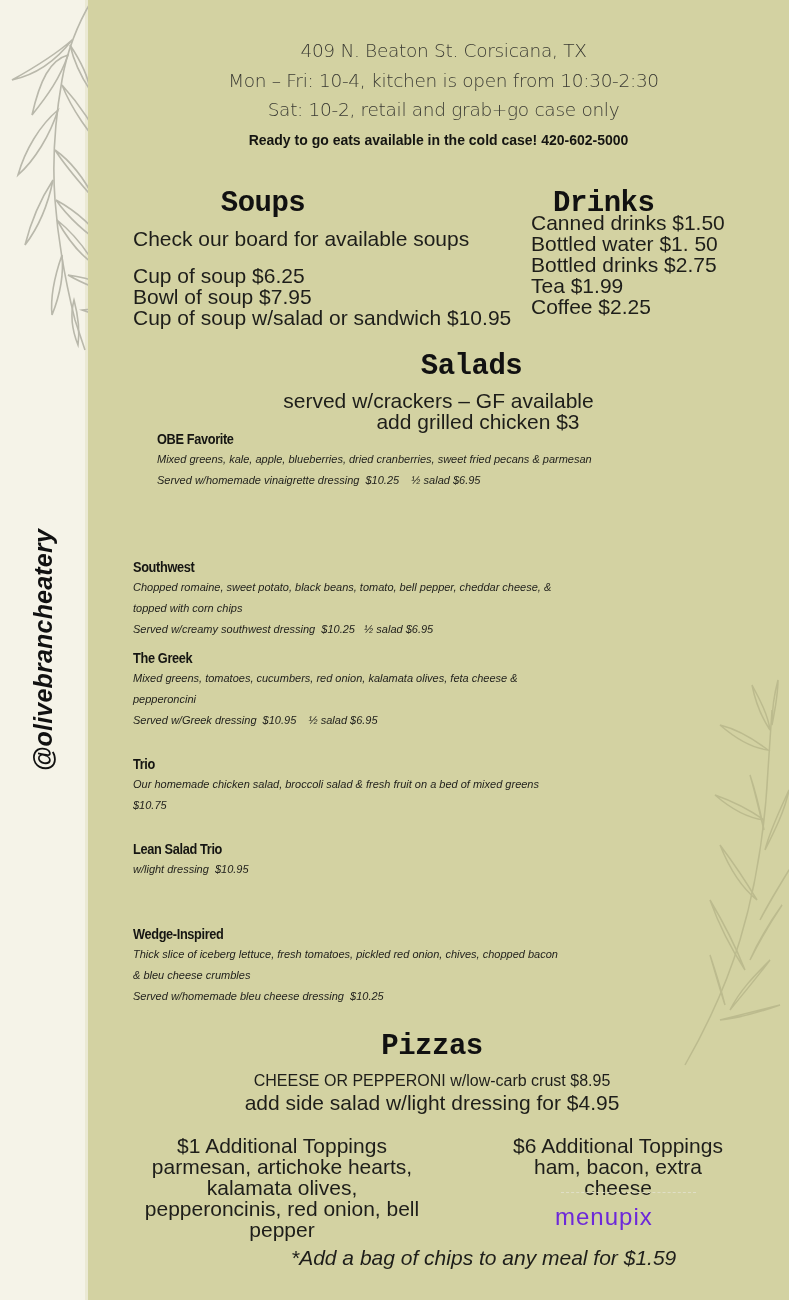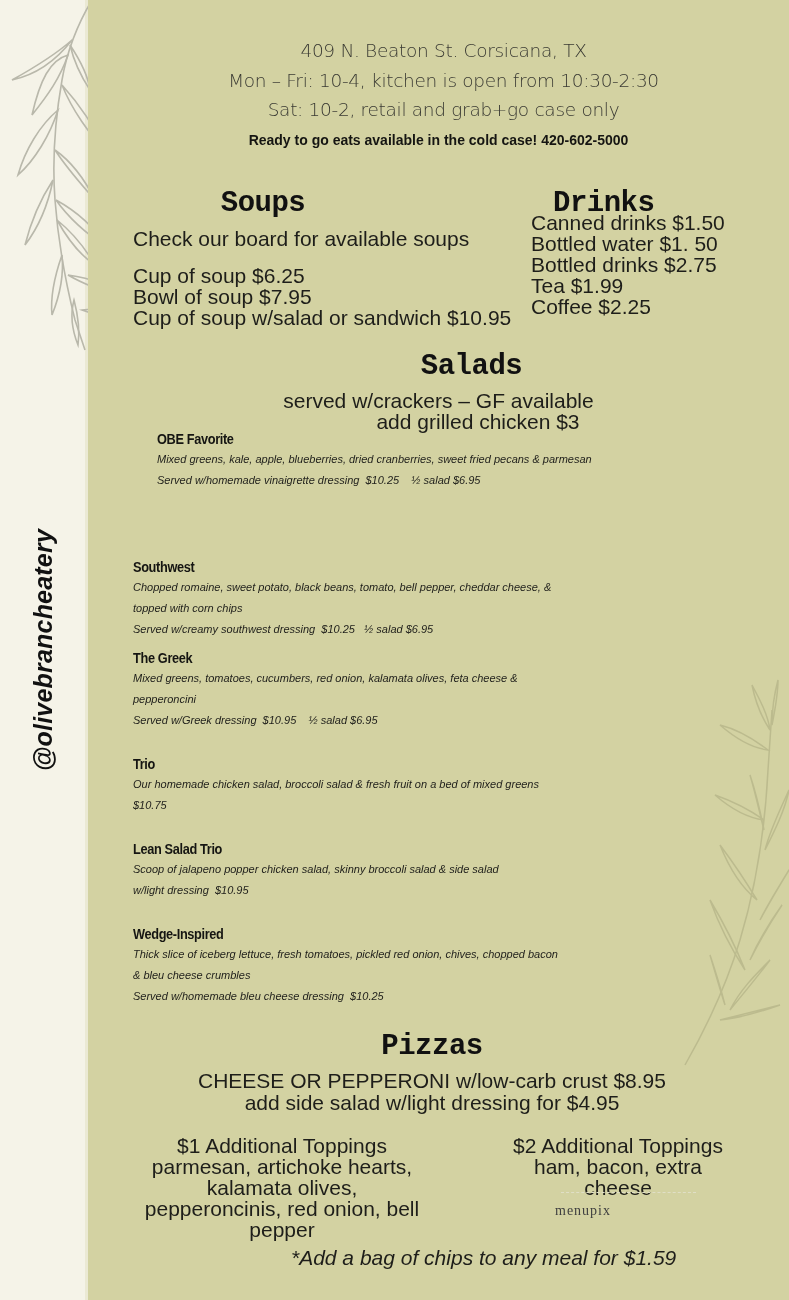--- a/index.html
+++ b/index.html
@@ -22,21 +22,21 @@
     .abs { position: absolute; }
     .center { text-align: center; }
     .hdr-line { font-family: "DejaVu Sans", sans-serif; font-weight: 300; font-size: 18.5px; color: #3a3a33; width: 701px; left: 93px; text-align: center; letter-spacing: -0.3px; }
     .hdr-bold { font-family: "Liberation Sans", sans-serif; font-weight: bold; font-size: 14px; color: #151512; width: 701px; left: 88px; text-align: center; }
     .sec-title { font-family: Liberation Mono, monospace; font-weight: 900; font-size: 29px; color: #111; letter-spacing: -0.5px; }
     .txt { font-family: "Liberation Sans", sans-serif; font-size: 21px; line-height: 21px; color: #1e1e1a; }
     .item-name { font-family: "Liberation Sans", sans-serif; font-weight: bold; font-size: 14.5px; color: #151512; letter-spacing: -0.4px; line-height: 20px; transform: scaleX(0.88); transform-origin: left; display: inline-block; }
     .item { position: absolute; left: 133px; width: 610px; }
     .item .line { font-family: "Liberation Sans", sans-serif; font-size: 11px; line-height: 21px; white-space: pre; font-style: italic; }
     .foot { font-style: italic; }
-    .watermark { font-family: Liberation Serif, serif; font-size: 14px; color: #404040; letter-spacing: 1px; }
+    .watermark { font-family: Liberation Sans, sans-serif; font-size: 24px; color: #6d28d9; letter-spacing: 1px; }
     .wm-dash { border-top: 1px dashed #e0dfc6; width: 135px; }
   </style>
 </head>
 <body>
 
 <div class="side-strip"></div>
 
 <svg class="vine-left" viewBox="0 0 130 360" fill="none" stroke="#b9b8ab" stroke-width="1.6">
   <path d="M92 0 C80 20 68 45 62 80 C55 120 52 160 55 200 C58 240 65 280 75 320 L85 350"></path>
   <path d="M72 40 C55 55 30 70 12 80 C35 75 55 62 72 40 Z"></path>
@@ -122,41 +122,40 @@
 </div>
 
 <div class="item" style="top:754px;">
   <div class="item-name">Trio</div>
   <div class="line">Our homemade chicken salad, broccoli salad &amp; fresh fruit on a bed of mixed greens</div>
   <div class="line">$10.75</div>
 </div>
 
 <div class="item" style="top:839px;">
   <div class="item-name">Lean Salad Trio</div>
-  <div class="line">Scoop of jalapeno popper chicken salad, skinny broccoli salad &amp; side salad</div>
   <div class="line">w/light dressing  $10.95</div>
 </div>
 
 <div class="item" style="top:924px;">
   <div class="item-name">Wedge-Inspired</div>
   <div class="line">Thick slice of iceberg lettuce, fresh tomatoes, pickled red onion, chives, chopped bacon</div>
   <div class="line">&amp; bleu cheese crumbles</div>
   <div class="line">Served w/homemade bleu cheese dressing  $10.25</div>
 </div>
 
 <div class="abs sec-title center" style="left:88px; width:688px; top:1030px;">Pizzas</div>
-<div class="abs txt center" style="left:88px; width:688px; top:1070px; font-size:21px;">CHEESE OR PEPPERONI w/low-carb crust   $8.95</div>
+<div class="abs txt center" style="left:88px; width:688px; top:1070px; font-size:16px;">CHEESE OR PEPPERONI w/low-carb crust   $8.95</div>
 <div class="abs txt center" style="left:88px; width:688px; top:1092px;">add side salad w/light dressing for  $4.95</div>
 
 <div class="abs txt center" style="left:126px; width:312px; top:1135px;">
   <div>$1 Additional Toppings</div>
   <div>parmesan, artichoke hearts, kalamata olives,</div>
   <div>pepperoncinis, red onion, bell pepper</div>
 </div>
 <div class="abs txt center" style="left:508px; width:220px; top:1135px;">
-  <div>$2 Additional Toppings</div>
+  <div>$6 Additional Toppings</div>
   <div>ham, bacon, extra cheese</div>
 </div>
 
 <div class="abs wm-dash" style="left:561px; top:1192px;"></div>
 <div class="abs watermark" style="left:555px; top:1203px;">menupix</div>
 
 <div class="abs txt foot" style="left:291px; top:1247px;">*Add a bag of chips to any meal for $1.59</div>
 
 </body></html>

